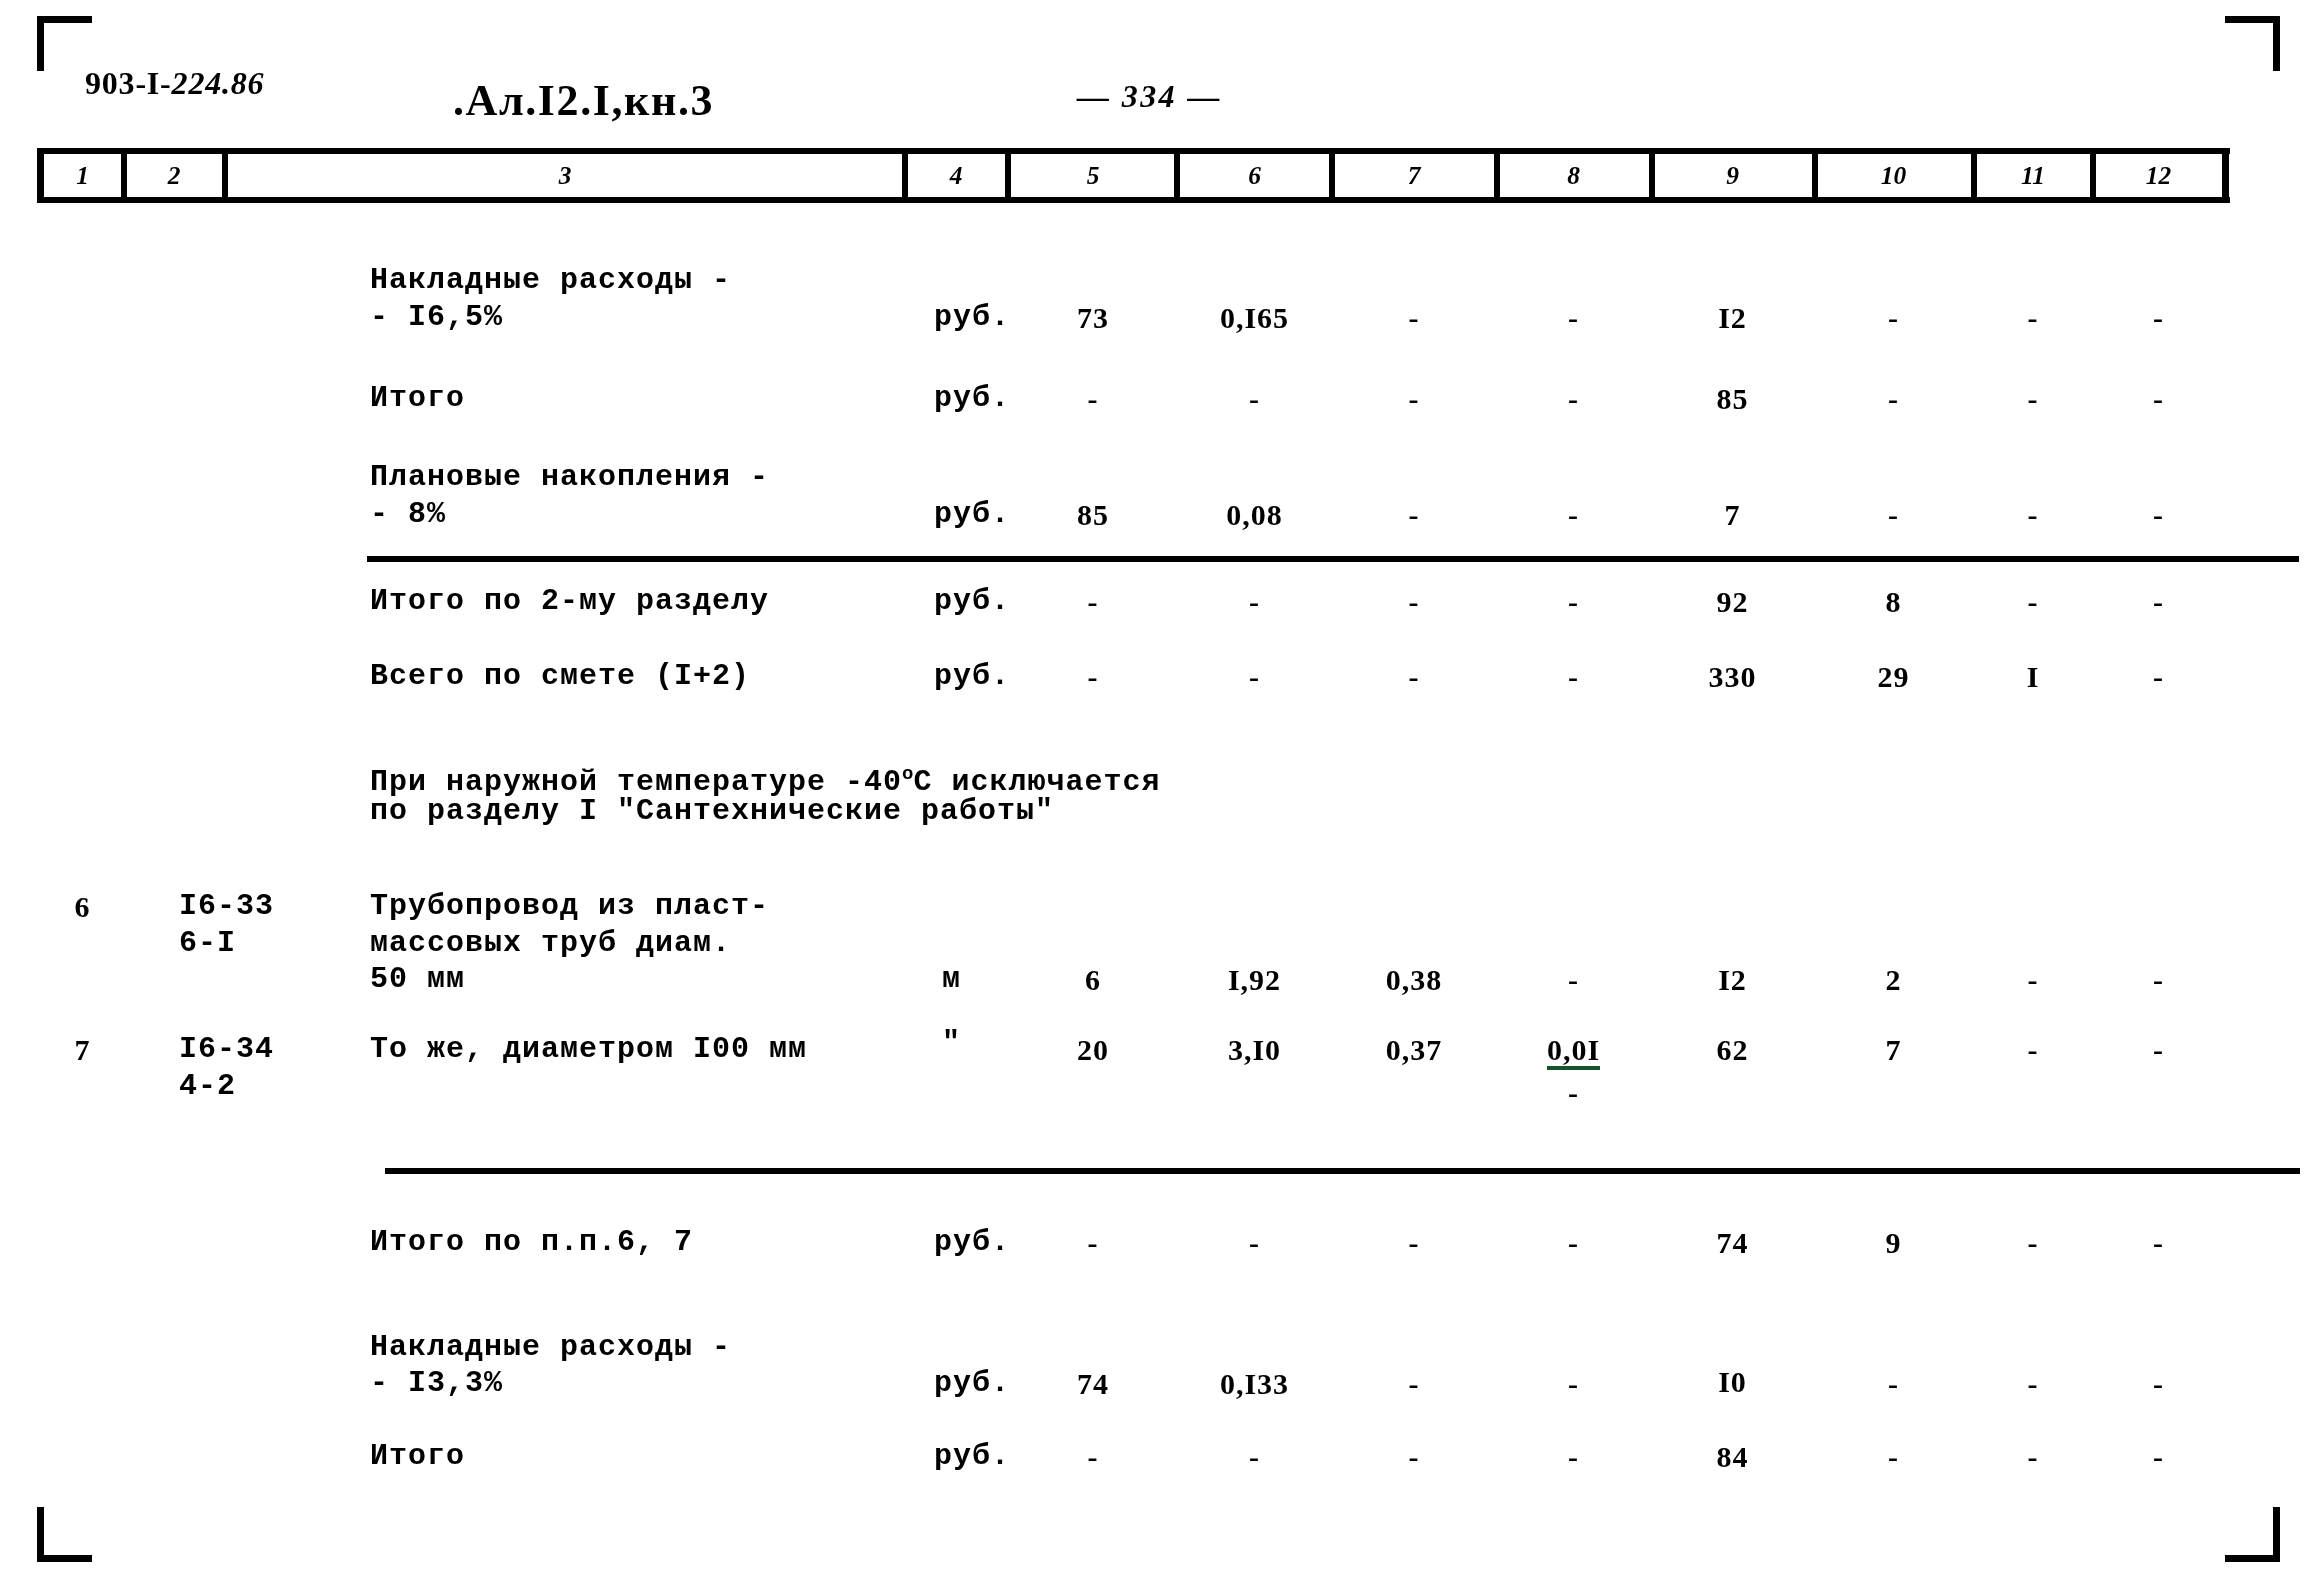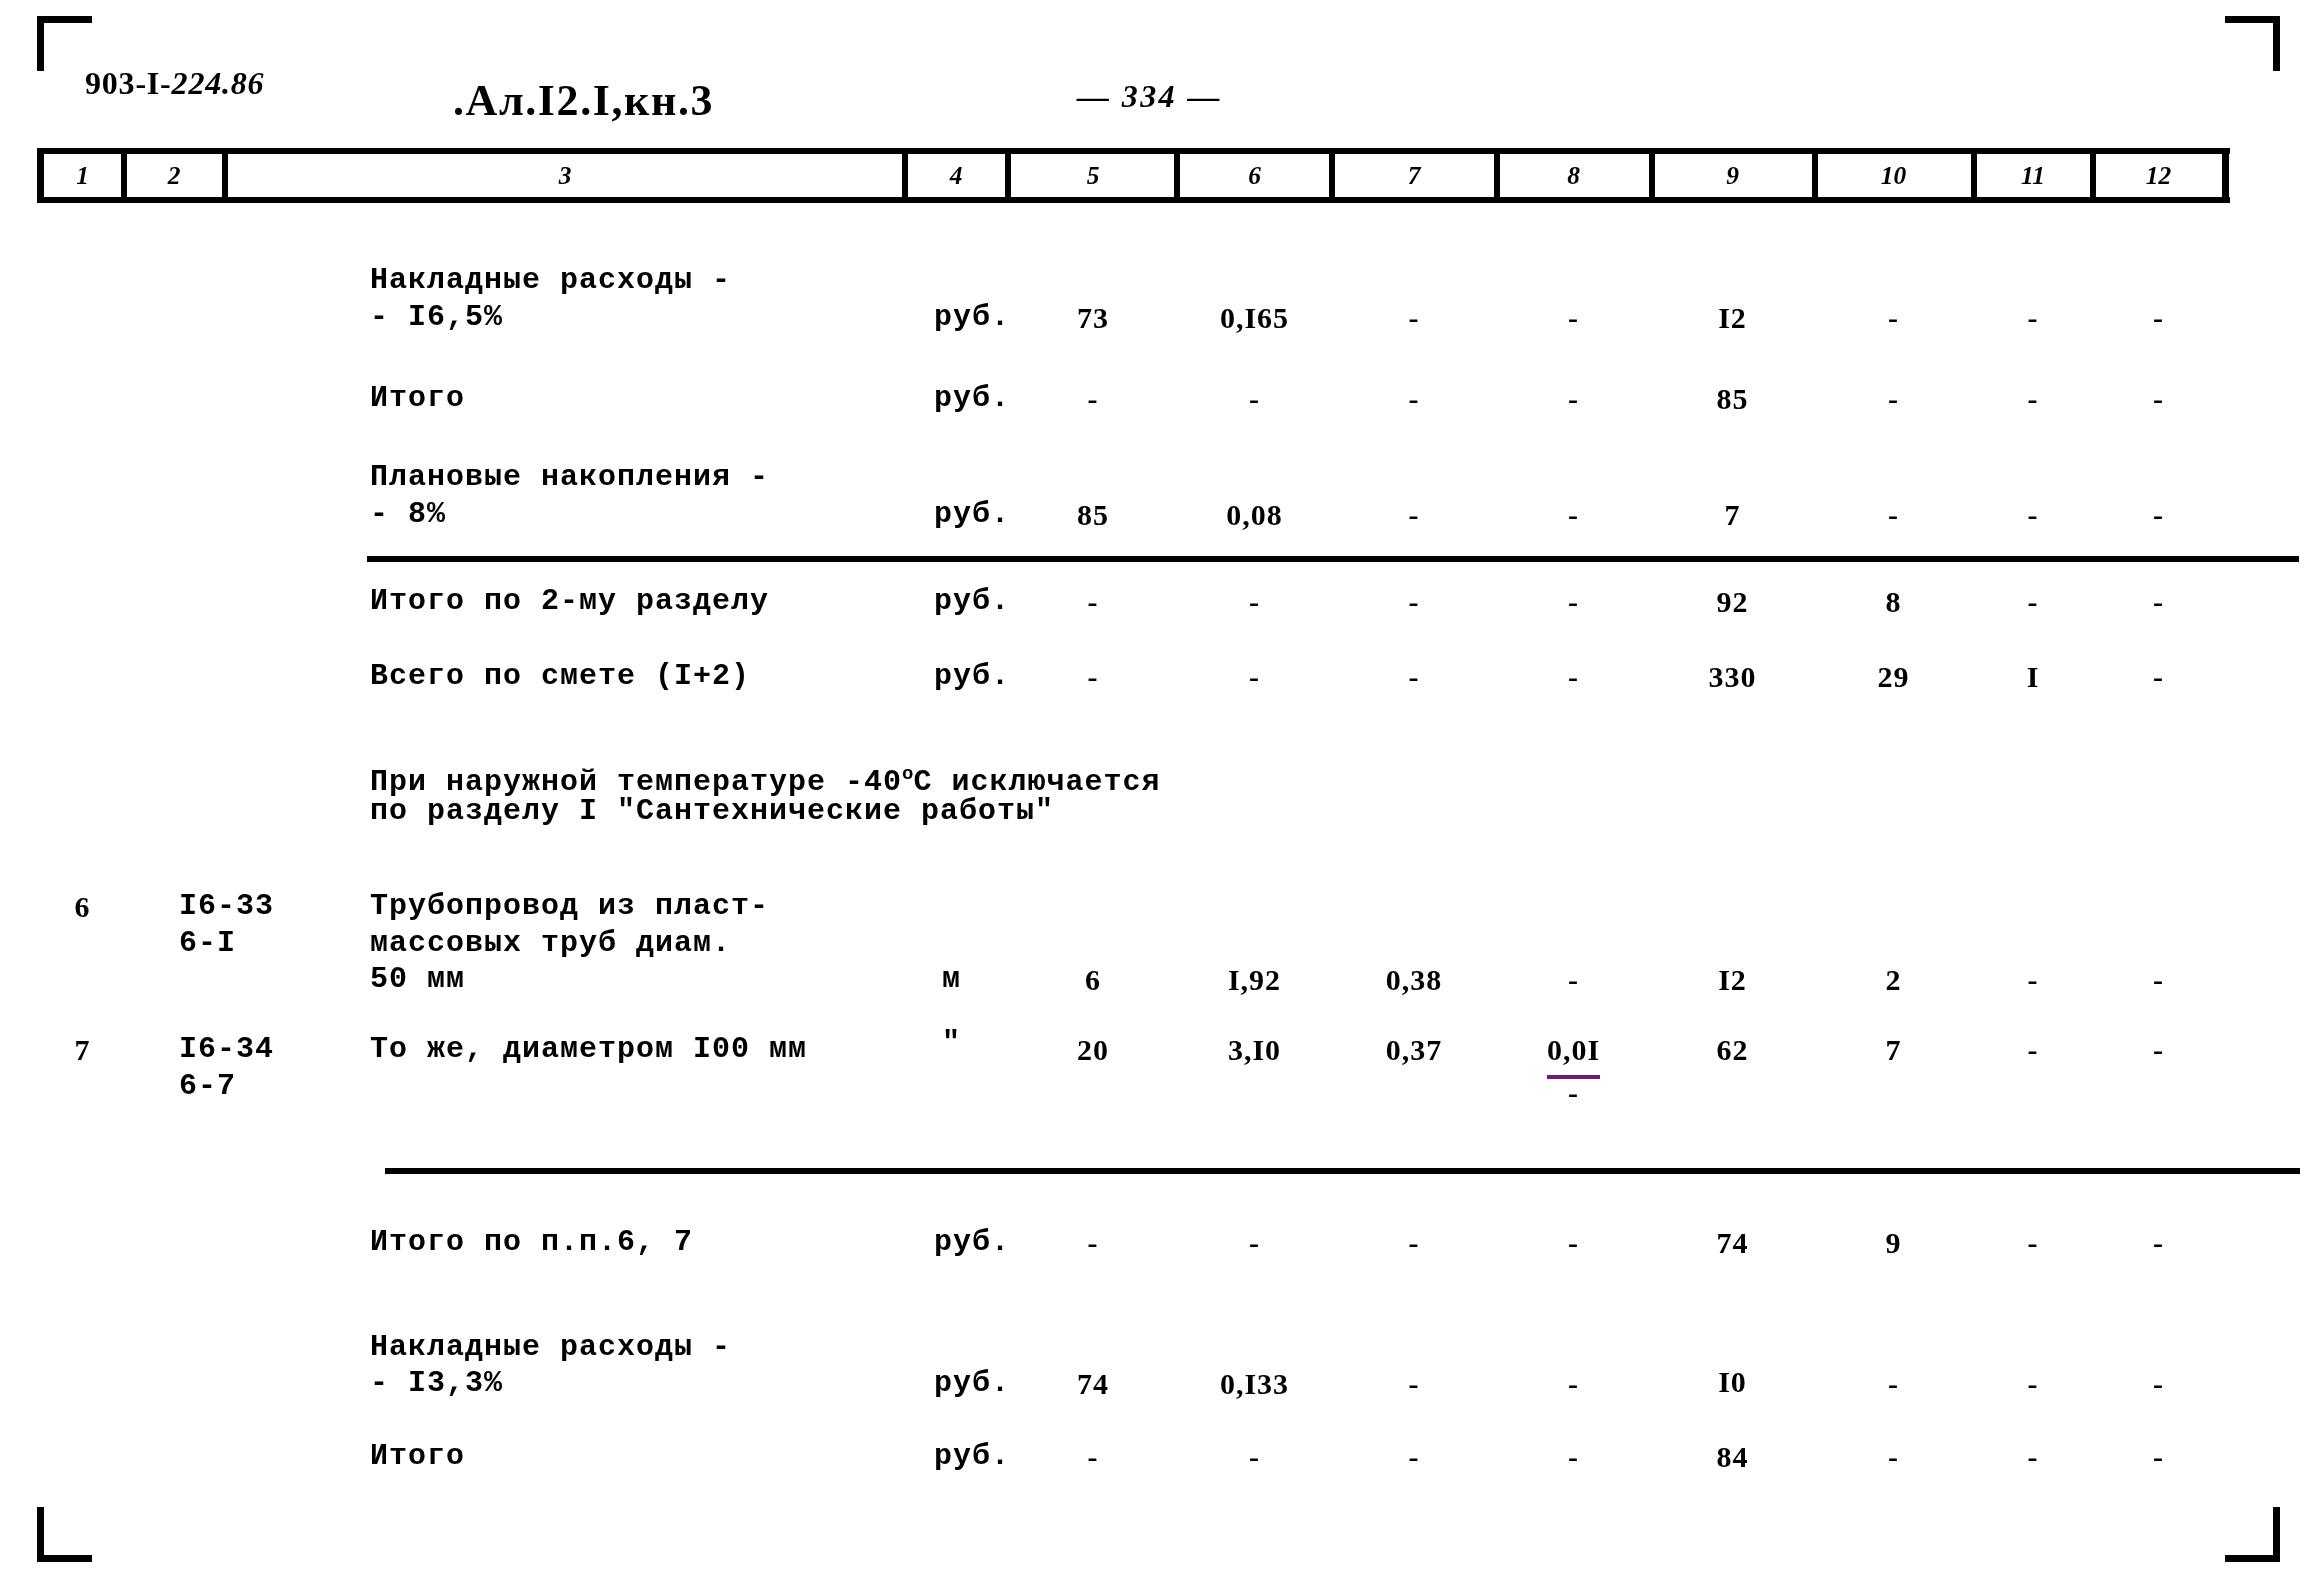--- a/index.html
+++ b/index.html
@@ -129,22 +129,22 @@
   }
   .cell.center { text-align: center; }
   .cell.left   { text-align: left; font-family: Liberation Mono, monospace; }
 
   .sup {
     font-size: 19px;
     vertical-align: super;
     letter-spacing: 0;
   }
   .under {
-    border-bottom: 4px solid #701a75;
-    padding-bottom: 9px;
+    border-bottom: 4px solid #14532d;
+    padding-bottom: 0;
   }
 
   .sep-rule {
     position: absolute;
     height: 5.6px;
     background: #000;
   }
 </style>
 </head>
 <body>
@@ -263,21 +263,21 @@
   <div class="cell center" style="left:1180px;top:961px; width:149px">I,92</div>
   <div class="cell center" style="left:1334px;top:961px; width:160px">0,38</div>
   <div class="cell center" style="left:1499px;top:961px; width:149px">-</div>
   <div class="cell center" style="left:1654px;top:961px; width:157px">I2</div>
   <div class="cell center" style="left:1817px;top:961px; width:153px">2</div>
   <div class="cell center" style="left:1976px;top:961px; width:114px">-</div>
   <div class="cell center" style="left:2095px;top:961px; width:127px">-</div>
 
   <div class="cell center" style="left:44px;  top:1031px; width:77px">7</div>
   <div class="cell left" style="left:179px; top:1031px; width:159px">I6-34</div>
-  <div class="cell left" style="left:179px; top:1068px; width:159px">6-7</div>
+  <div class="cell left" style="left:179px; top:1068px; width:159px">4-2</div>
   <div class="cell left" style="left:370px; top:1031px; width:556px"><span>То же, диаметром I00 мм</span></div>
   <div class="cell left" style="left:942px;top:1025px; width:103px">"</div>
   <div class="cell center" style="left:1011px;top:1031px; width:164px">20</div>
   <div class="cell center" style="left:1180px;top:1031px; width:149px">3,I0</div>
   <div class="cell center" style="left:1334px;top:1031px; width:160px">0,37</div>
   <div class="cell center" style="left:1499px;top:1031px; width:149px"><span class="under">0,0I</span></div>
   <div class="cell center" style="left:1499px;top:1074px; width:149px">-</div>
   <div class="cell center" style="left:1654px;top:1031px; width:157px">62</div>
   <div class="cell center" style="left:1817px;top:1031px; width:153px">7</div>
   <div class="cell center" style="left:1976px;top:1031px; width:114px">-</div>

